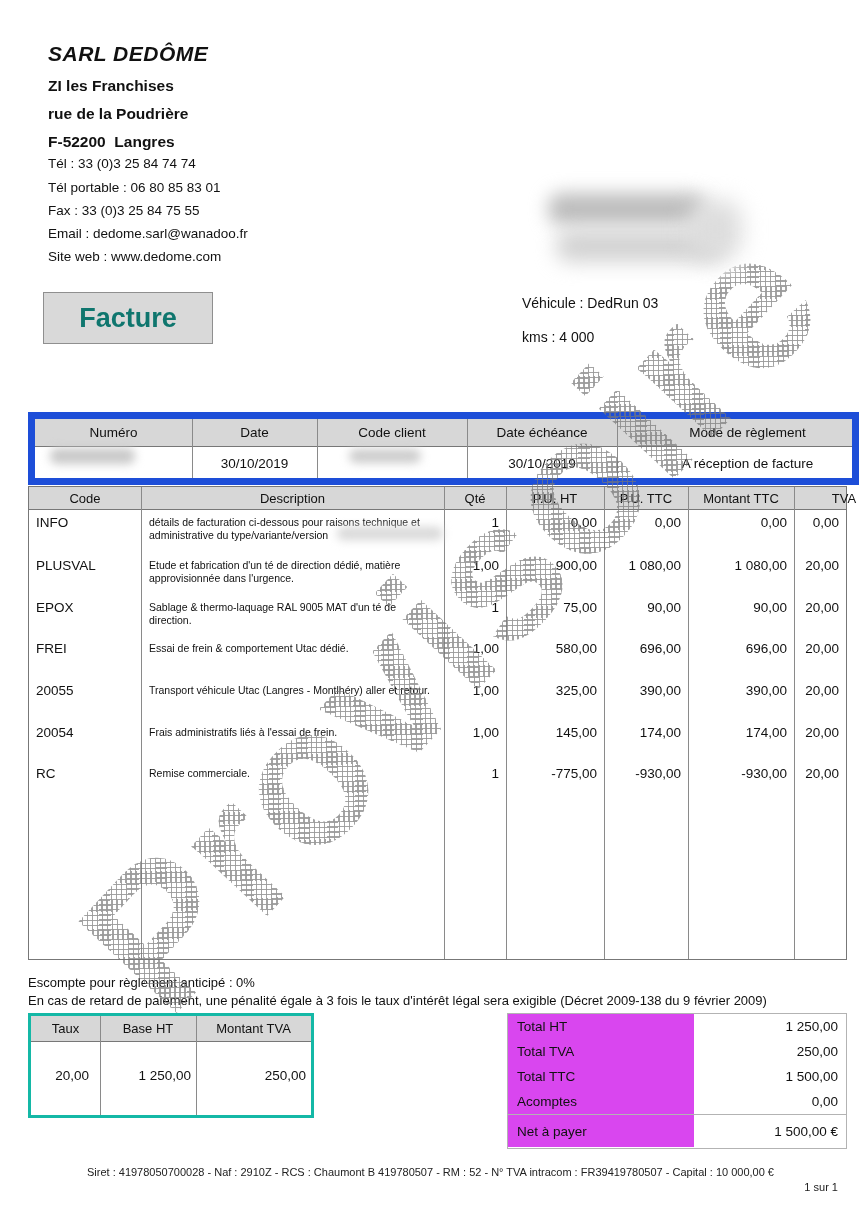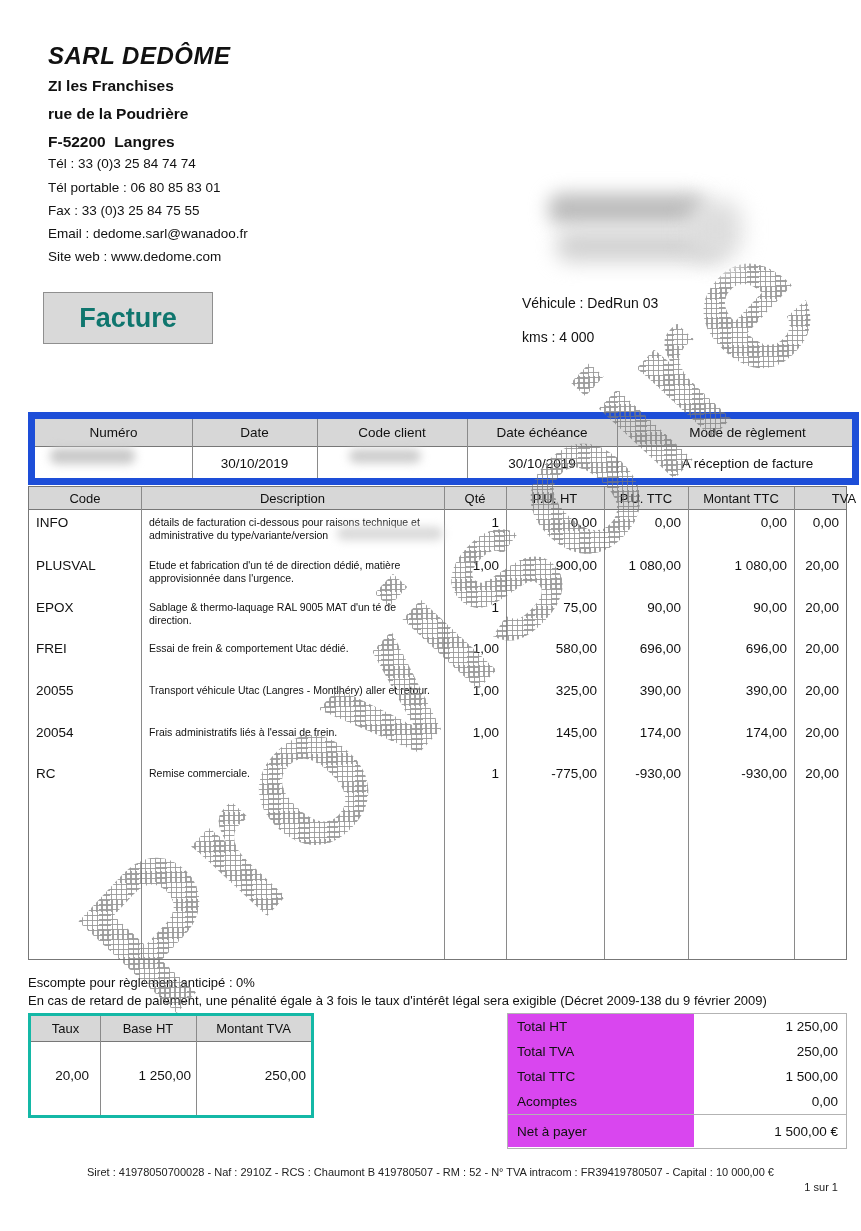--- a/index.html
+++ b/index.html
@@ -4,21 +4,21 @@
 <style>
   html,body{margin:0;padding:0;background:#ffffff;}
   .page{
     position:relative;width:861px;height:1231px;background:#ffffff;overflow:hidden;
     font-family:"Liberation Sans","DejaVu Sans",sans-serif;color:#111;
   }
   .abs{position:absolute;}
   .pre{white-space:pre;}
 
   
-  .company-name{left:48px;top:42px;font-size:24px;font-weight:bold;font-style:italic;letter-spacing:.5px;}
+  .company-name{left:48px;top:42px;font-size:21px;font-weight:bold;font-style:italic;letter-spacing:.5px;}
   .addr1{left:48px;top:77px;}  .addr2{left:48px;top:105px;} .addr3{left:48px;top:133px;}
   .addr{font-size:15.5px;font-weight:bold;}
   .contact{font-size:13.5px;}
   .ct0{left:48px;top:156px;} .ct1{left:48px;top:180px;} .ct2{left:48px;top:203px;}
   .ct3{left:48px;top:226px;} .ct4{left:48px;top:249px;}
 
   .facture-box{
     left:43px;top:292px;width:168px;height:50px;background:#d9d9d9;border:1px solid #8f8f8f;
     display:flex;align-items:center;justify-content:center;font-size:27px;font-weight:bold;color:#0f766e;
   }

